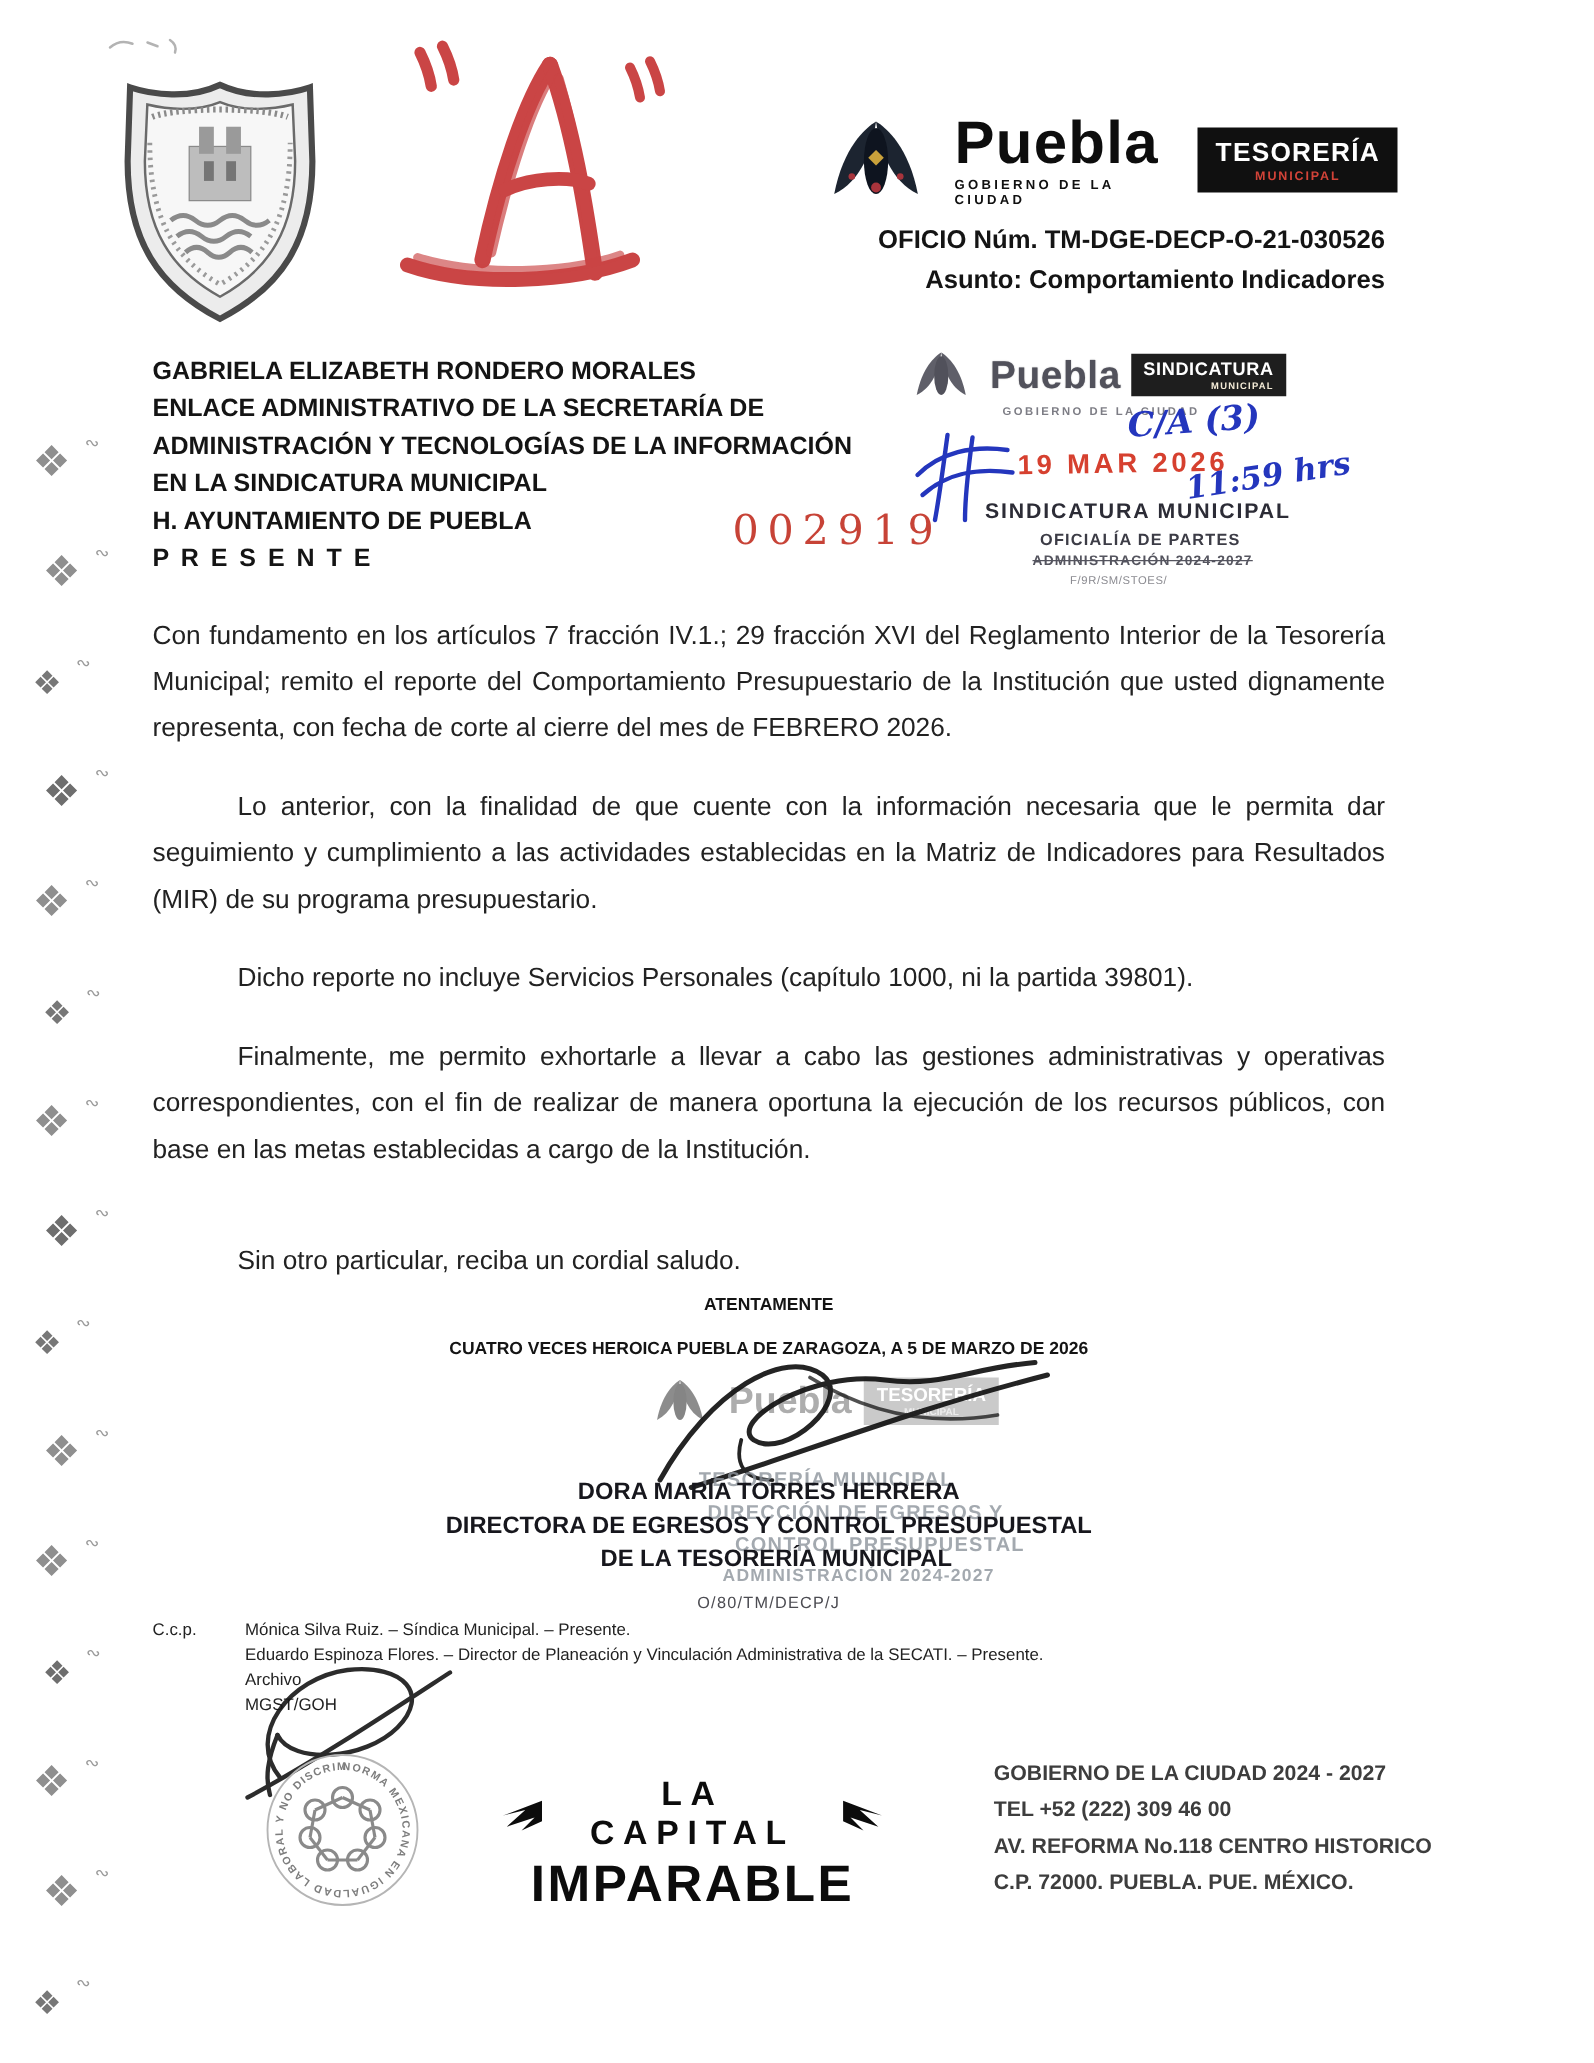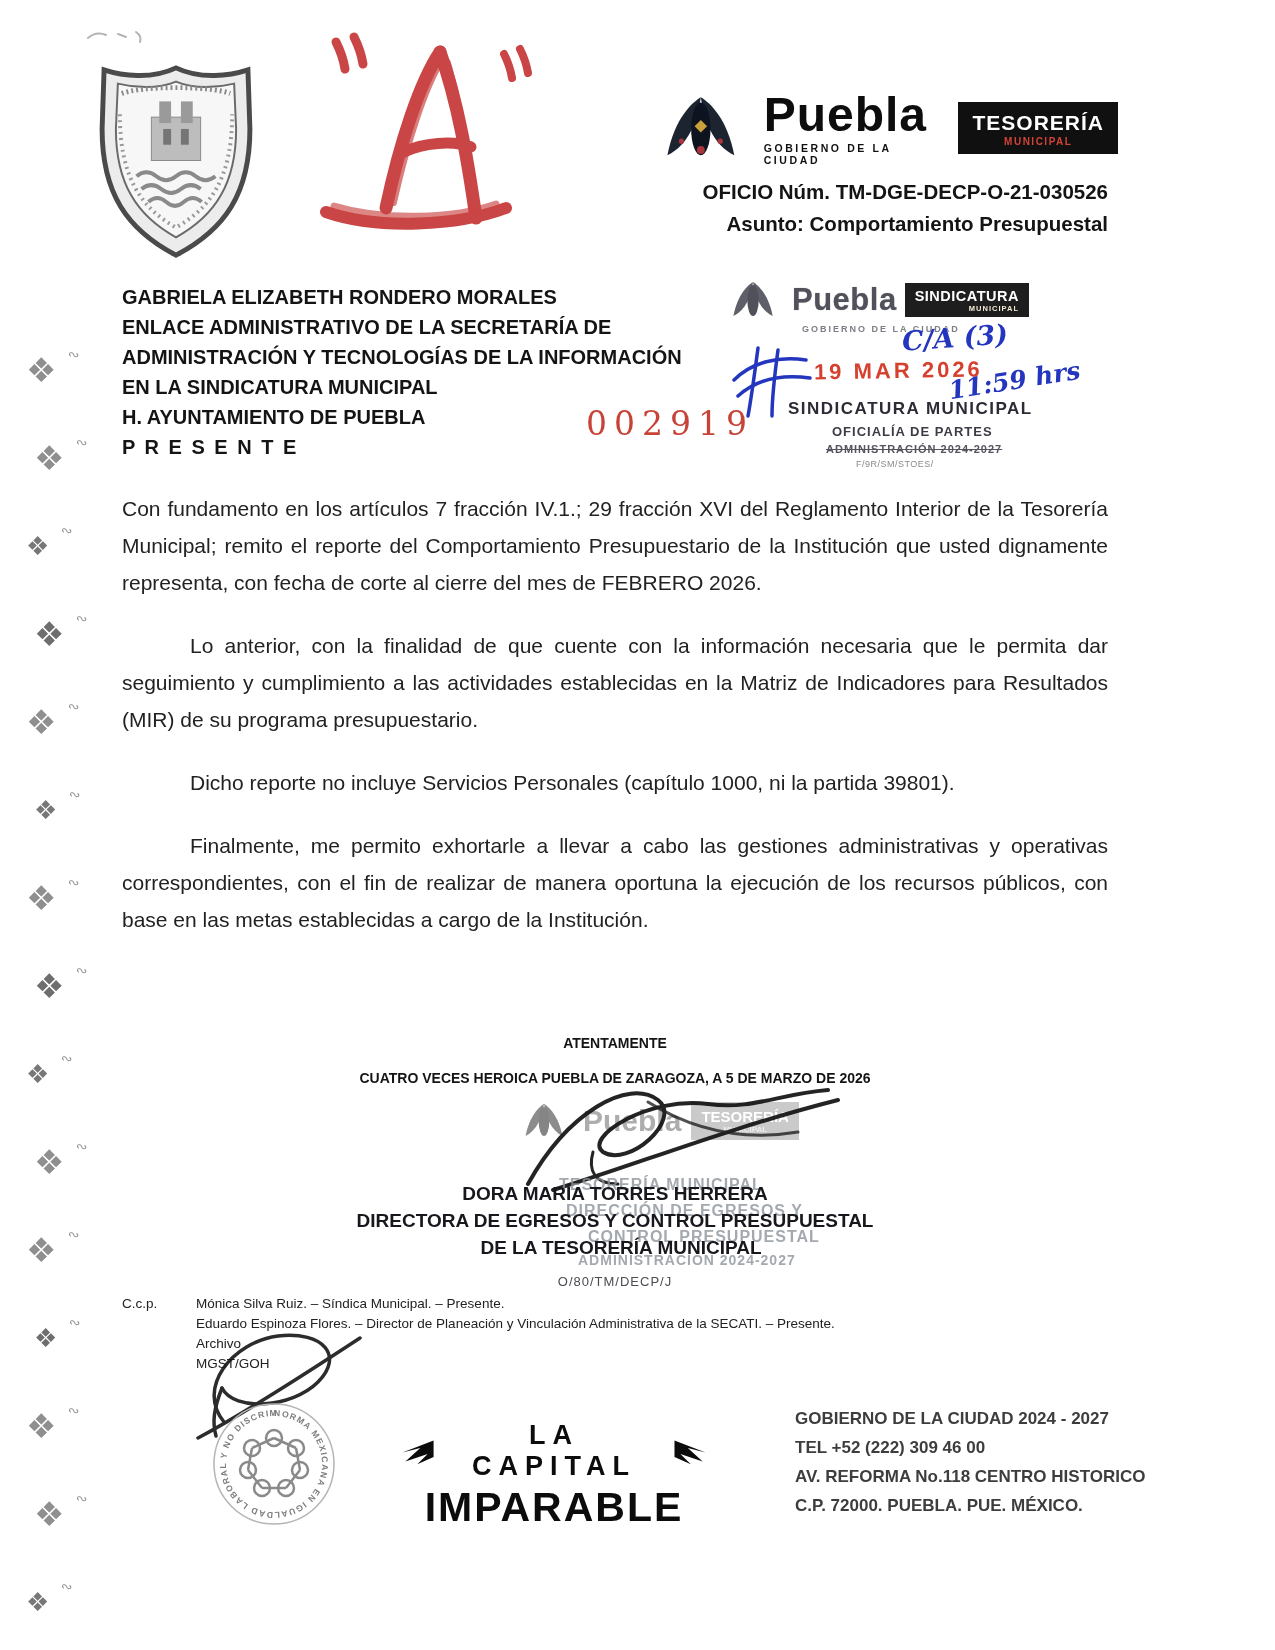--- a/index.html
+++ b/index.html
@@ -207,21 +207,21 @@
       <div class="brand-sub">GOBIERNO DE LA CIUDAD</div>
     </div>
     <div class="brand-box">
       <div class="t">TESORERÍA</div>
       <div class="m">MUNICIPAL</div>
     </div>
   </div>
 
   <div class="abs hdr-lines">
     <div>OFICIO Núm. TM-DGE-DECP-O-21-030526</div>
-    <div>Asunto: Comportamiento Presupuestal</div>
+    <div>Asunto: Comportamiento Indicadores</div>
   </div>
 
   <div class="abs recipient">
     <div>GABRIELA ELIZABETH RONDERO MORALES</div>
     <div>ENLACE ADMINISTRATIVO DE LA SECRETARÍA DE</div>
     <div>ADMINISTRACIÓN Y TECNOLOGÍAS DE LA INFORMACIÓN</div>
     <div>EN LA SINDICATURA MUNICIPAL</div>
     <div>H. AYUNTAMIENTO DE PUEBLA</div>
     <div class="presente">P R E S E N T E</div>
   </div>
@@ -257,20 +257,21 @@
   <div class="abs sind-line3">ADMINISTRACIÓN 2024-2027</div>
   <div class="abs sind-line4">F/9R/SM/STOES/</div>
 
   <div class="abs folio">002919</div>
 
   <div class="abs body-txt">
     <p>Con fundamento en los artículos 7 fracción IV.1.; 29 fracción XVI del Reglamento Interior de la Tesorería Municipal; remito el reporte del Comportamiento Presupuestario de la Institución que usted dignamente representa, con fecha de corte al cierre del mes de FEBRERO 2026.</p>
     <p class="ind">Lo anterior, con la finalidad de que cuente con la información necesaria que le permita dar seguimiento y cumplimiento a las actividades establecidas en la Matriz de Indicadores para Resultados (MIR) de su programa presupuestario.</p>
     <p class="ind">Dicho reporte no incluye Servicios Personales (capítulo 1000, ni la partida 39801).</p>
     <p class="ind">Finalmente, me permito exhortarle a llevar a cabo las gestiones administrativas y operativas correspondientes, con el fin de realizar de manera oportuna la ejecución de los recursos públicos, con base en las metas establecidas a cargo de la Institución.</p>
+    <p class="ind salute">Sin otro particular, reciba un cordial saludo.</p>
   </div>
 
   <div class="abs atent-blk">
     <div>ATENTAMENTE</div>
     <div class="pd">CUATRO VECES HEROICA PUEBLA DE ZARAGOZA, A 5 DE MARZO DE 2026</div>
   </div>
 
   <div class="abs sig-stamp">
     <svg width="58" height="62" viewBox="0 0 120 90">
       <path d="M22,76 C30,34 50,16 60,10 C56,38 46,64 22,76 Z" fill="#2a2f38"></path>

